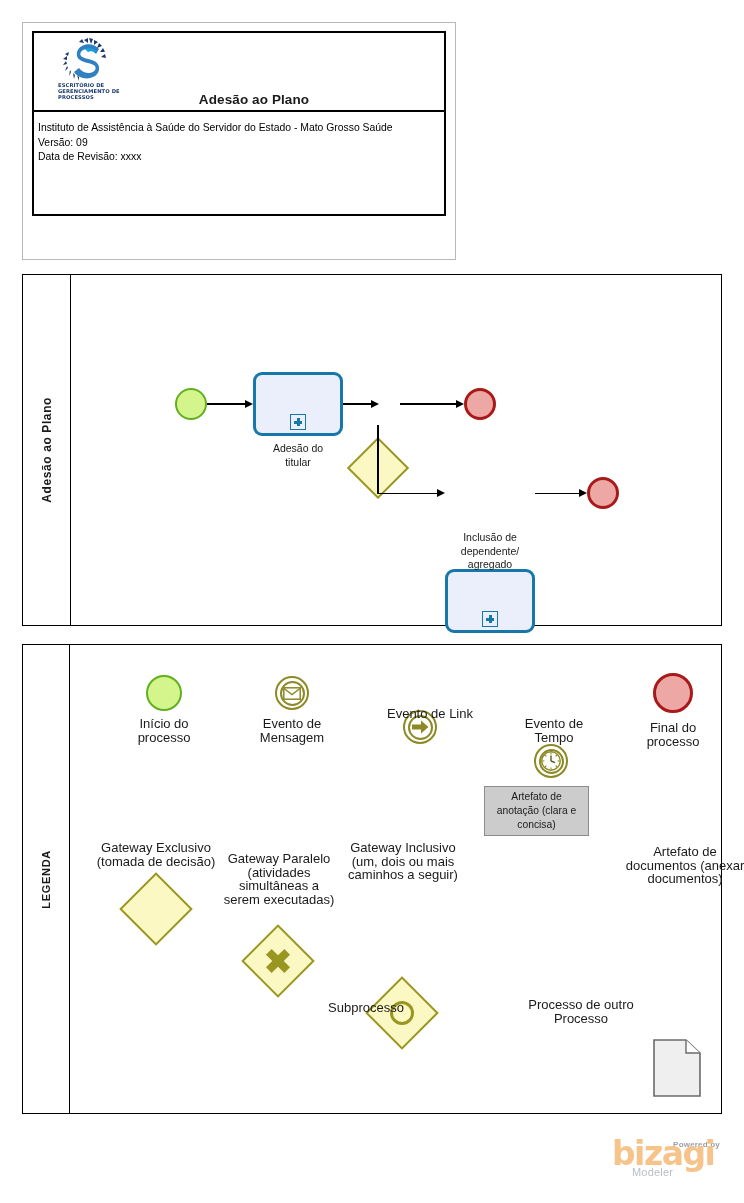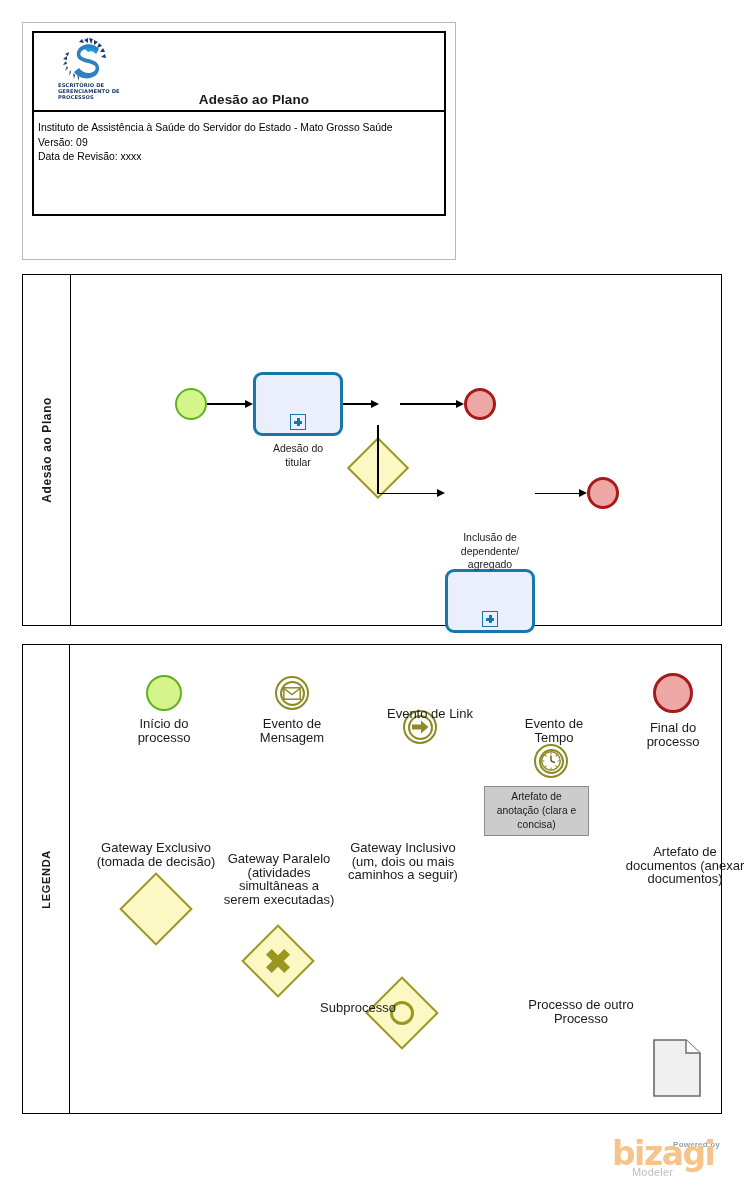--- a/index.html
+++ b/index.html
@@ -351,21 +351,21 @@
     <div class="abs doc-art" style="left:583px;top:136px;width:48px;height:58px;">
       <svg width="48" height="58" viewBox="0 0 48 58">
         <path d="M1 1 H33 L47 14 V57 H1 Z" fill="#efefef" stroke="#6b6b6b" stroke-width="1.6"></path>
         <path d="M33 1 V14 H47" fill="#ffffff" stroke="#6b6b6b" stroke-width="1.4"></path>
       </svg>
     </div>
     <div class="lg-cap" style="left:550px;top:200px;width:130px;">Artefato de
 documentos (anexar
 documentos)</div>
 
-    <div class="lg-cap" style="left:242px;top:356px;width:92px;">Subprocesso</div>
+    <div class="lg-cap" style="left:242px;top:356px;width:92px;text-align:right;">Subprocesso</div>
 
     <div class="lg-cap" style="left:450px;top:353px;width:122px;">Processo de outro
 Processo</div>
 
   </div>
 </div>
 
 <div class="abs" id="bizagi">
   <div id="bz-powered">Powered by</div>
   <div id="bz-name">bizagi</div>

